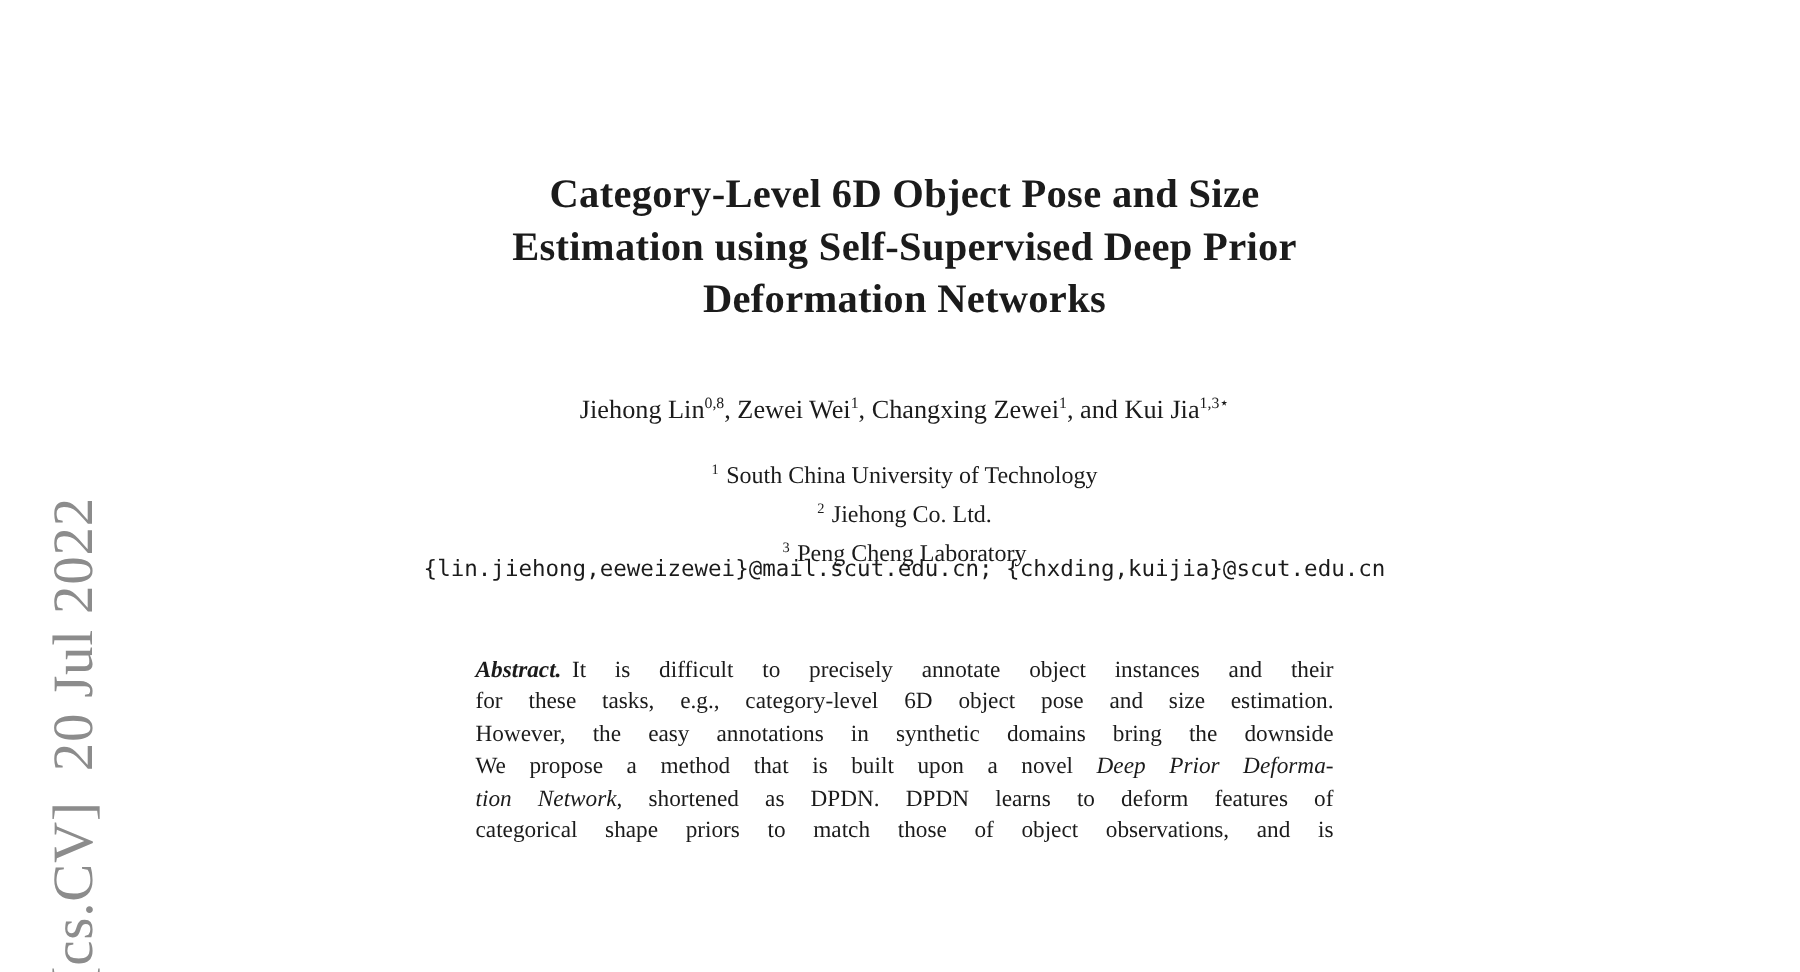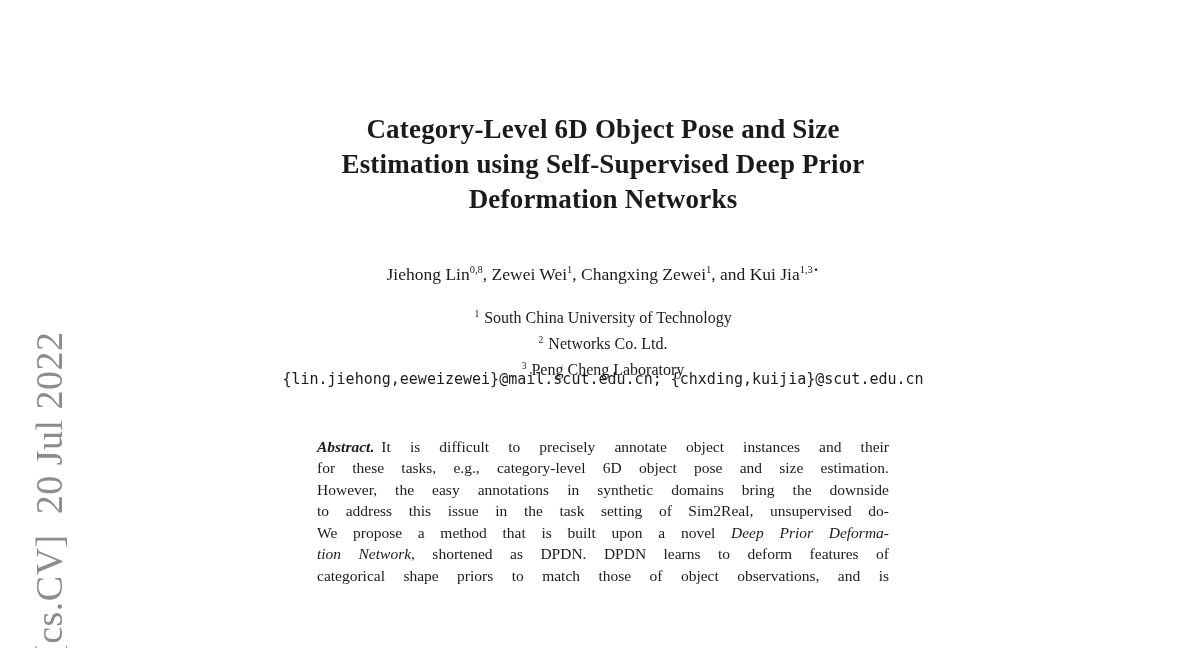--- a/index.html
+++ b/index.html
@@ -100,32 +100,31 @@
     <div>Deformation Networks</div>
   </div>
 
   <div class="authors"><span>Jiehong Lin</span><sup>0,8</sup><span>, Zewei Wei</span><sup>1</sup><span>, Changxing Zewei</span><sup>1</sup><span>, and Kui Jia</span><sup>1,3⋆</sup></div>
 
   <div class="affils">
     <div class="affil-line">
       <sup>1</sup><span>South China University of Technology</span>
     </div>
     <div class="affil-line">
-      <sup>2</sup><span>Networks Co. Ltd.</span>
+      <sup>2</sup><span>Jiehong Co. Ltd.</span>
     </div>
     <div class="affil-line">
       <sup>3</sup><span>Peng Cheng Laboratory</span>
     </div>
   </div>
 
   <div class="emails">{lin.jiehong,eeweizewei}@mail.scut.edu.cn; {chxding,kuijia}@scut.edu.cn</div>
 
   <div class="abstract">
     <div class="abs-line"><span class="b">Abstract.</span><span>It is difficult to precisely annotate object instances and their</span></div>
     <div class="abs-line"><span>for these tasks, e.g., category-level 6D object pose and size estimation.</span></div>
     <div class="abs-line"><span>However, the easy annotations in synthetic domains bring the downside</span></div>
-    <div class="abs-line"><span>to address this issue in the task setting of Sim2Real, unsupervised do-</span></div>
     <div class="abs-line"><span>We propose a method that is built upon a novel </span><span class="i">Deep Prior Deforma-</span></div>
     <div class="abs-line"><span class="i">tion Network</span><span>, shortened as DPDN. DPDN learns to deform features of</span></div>
     <div class="abs-line"><span>categorical shape priors to match those of object observations, and is</span></div>
   </div>
 
 </div>
 
 </body></html>

